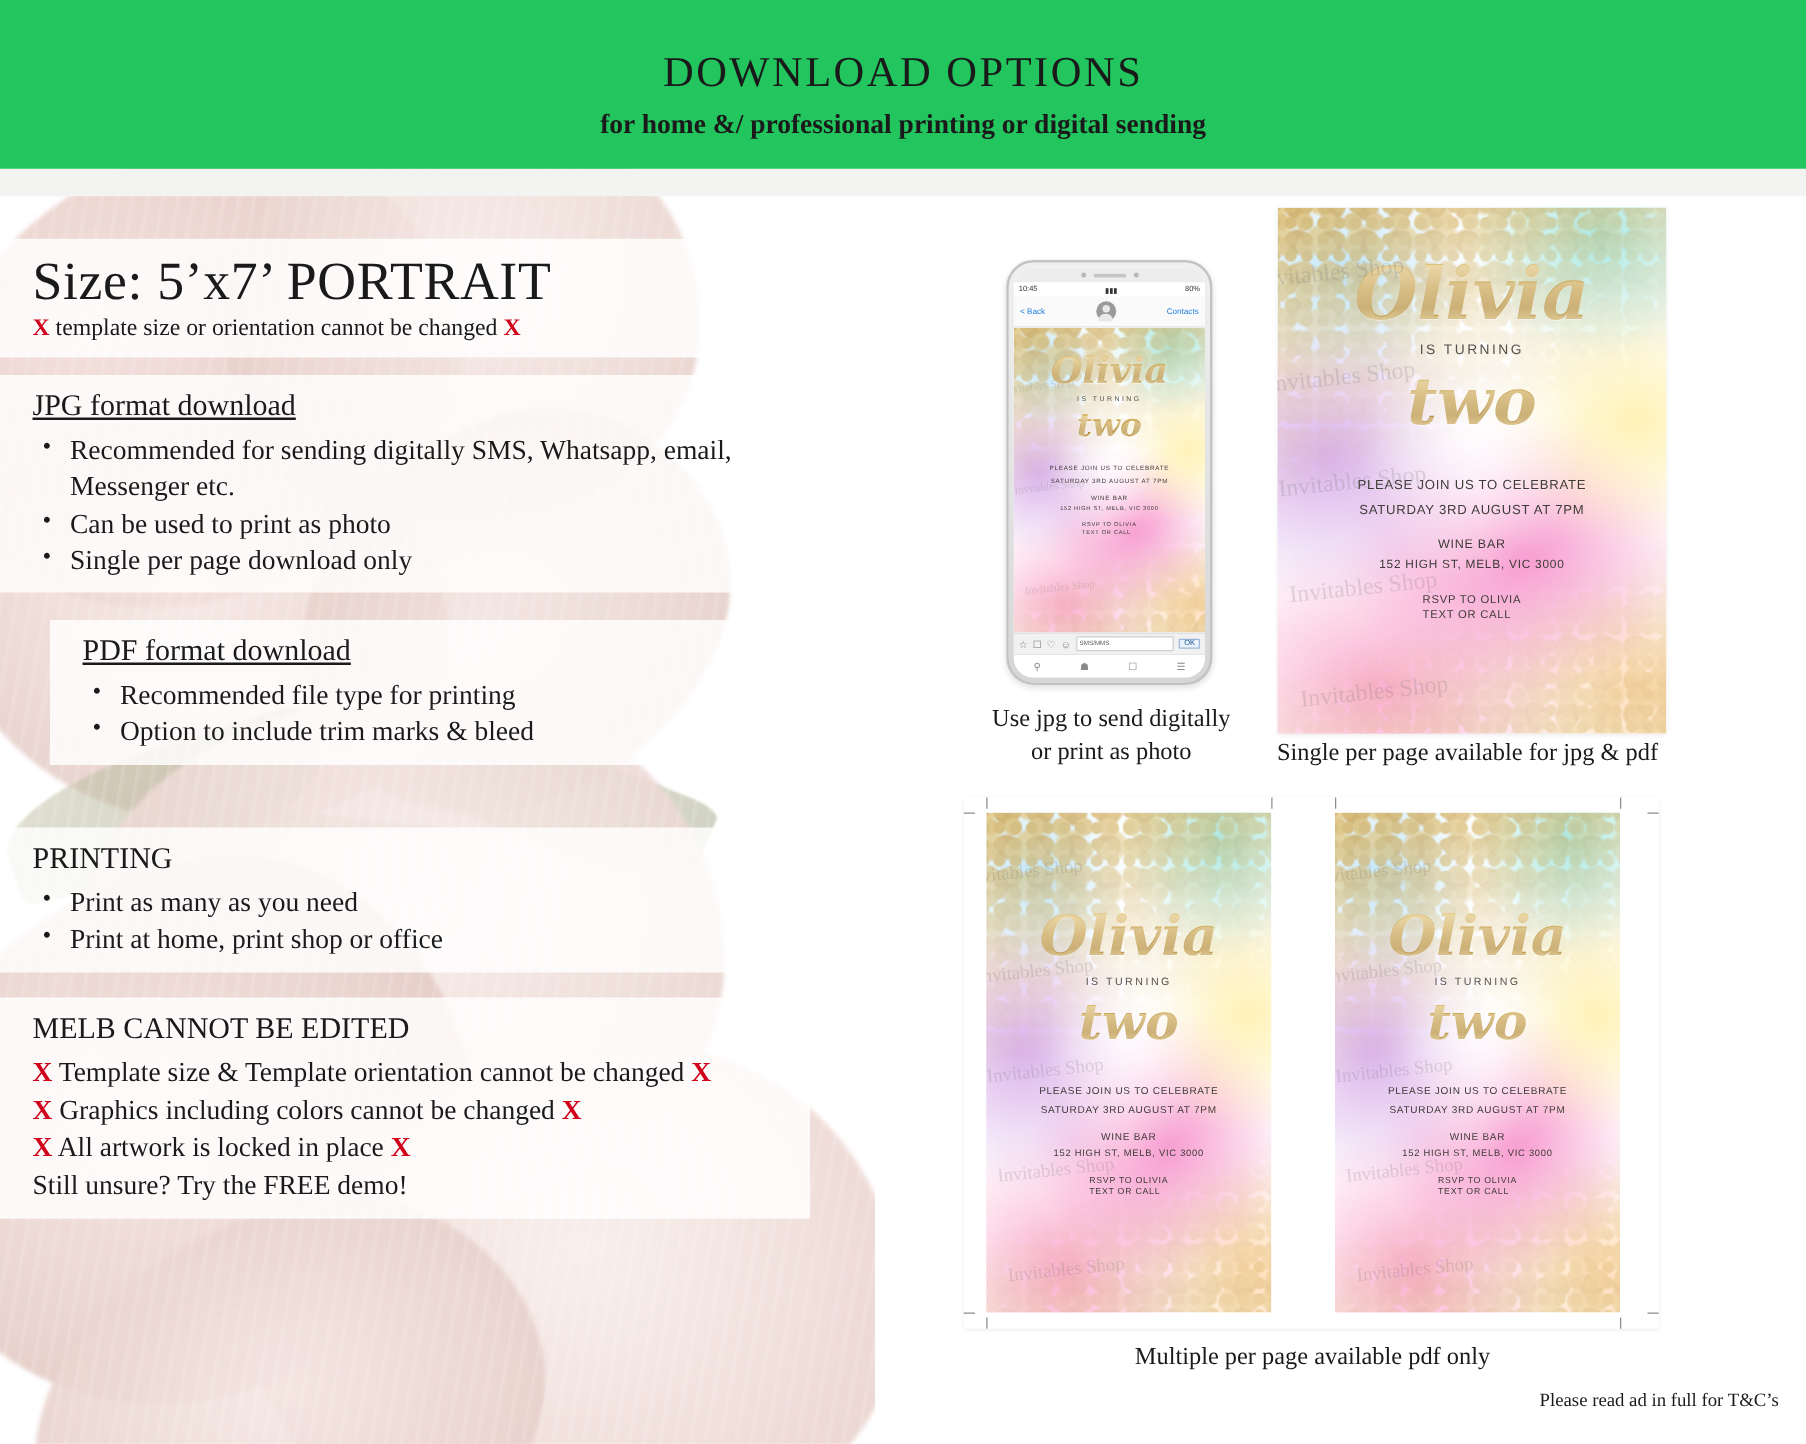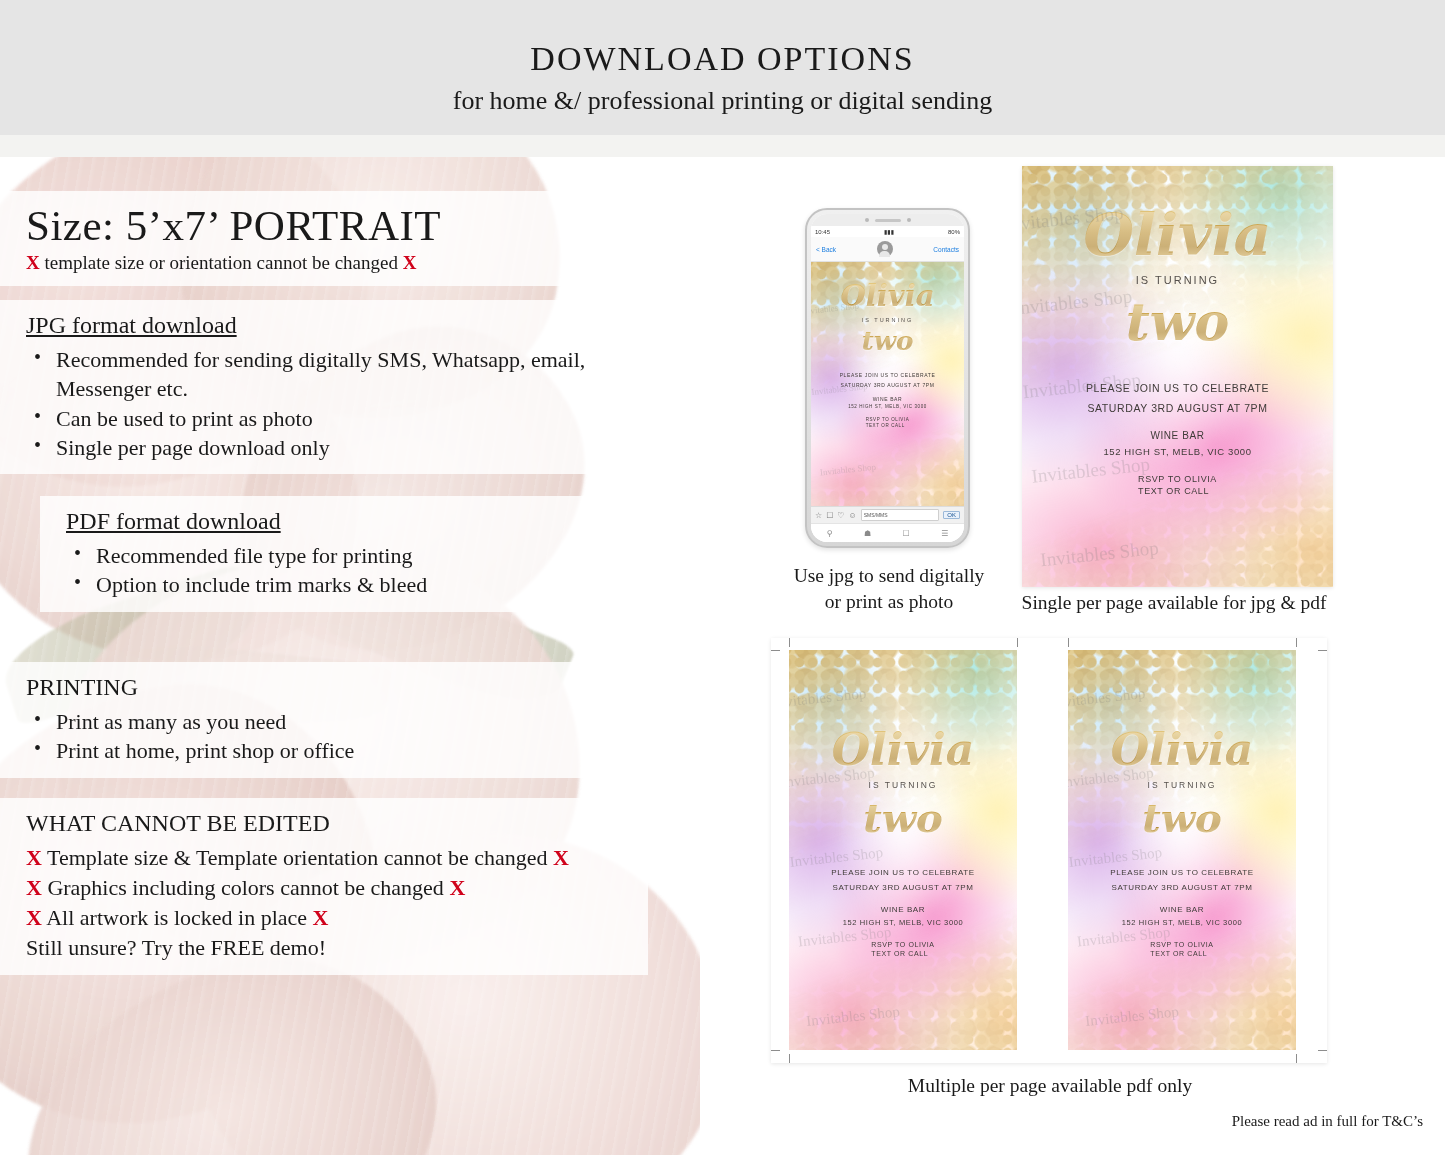--- a/index.html
+++ b/index.html
@@ -49,27 +49,27 @@
   }
   .l1{left:0px;top:470px;width:260px;height:90px;transform:rotate(-18deg);}
   .l2{left:90px;top:520px;width:300px;height:70px;transform:rotate(6deg);}
   .l3{left:330px;top:470px;width:240px;height:80px;transform:rotate(22deg);}
   .veins{position:absolute;inset:0;opacity:.25;
     background:repeating-linear-gradient(100deg, rgba(255,255,255,.55) 0px, rgba(255,255,255,.55) 1px, rgba(255,255,255,0) 5px, rgba(255,255,255,0) 12px);}
 
   
   .header{
     position:absolute;left:0;top:0;width:1445px;height:135px;
-    background:#e5e5e5;text-align:center;z-index:5;
+    background:#22c55e;text-align:center;z-index:5;
   }
   .header h1{
     margin:0;padding-top:40px;font-size:34px;letter-spacing:2px;font-weight:400;
   }
   .header h2{
-    margin:0;padding-top:8px;font-size:26px;font-weight:400;
+    margin:0;padding-top:8px;font-size:22px;font-weight:700;
   }
   .band{position:absolute;left:0;top:135px;width:1445px;height:22px;background:#f3f3f1;z-index:4;}
 
   
   .panel{
     position:absolute;left:0;background:rgba(255,255,255,.82);z-index:3;
     padding:10px 18px 12px 26px;box-sizing:border-box;
   }
   .panel.size{top:168px;width:648px;margin-top:23px;}
   .panel.jpg{top:300px;width:660px;}
@@ -272,21 +272,21 @@
 
 <div class="panel printing">
   <h3 class="plain">PRINTING</h3>
   <ul>
     <li>Print as many as you need</li>
     <li>Print at home, print shop or office</li>
   </ul>
 </div>
 
 <div class="panel cannot">
-  <h3 class="plain">WHAT CANNOT BE EDITED</h3>
+  <h3 class="plain">MELB CANNOT BE EDITED</h3>
   <p class="noedit-line">
     <span class="x">X</span>
     <span>Template size &amp; Template orientation cannot be changed</span>
     <span class="x">X</span>
   </p>
   <p class="noedit-line">
     <span class="x">X</span>
     <span>Graphics including colors cannot be changed</span>
     <span class="x">X</span>
   </p>

